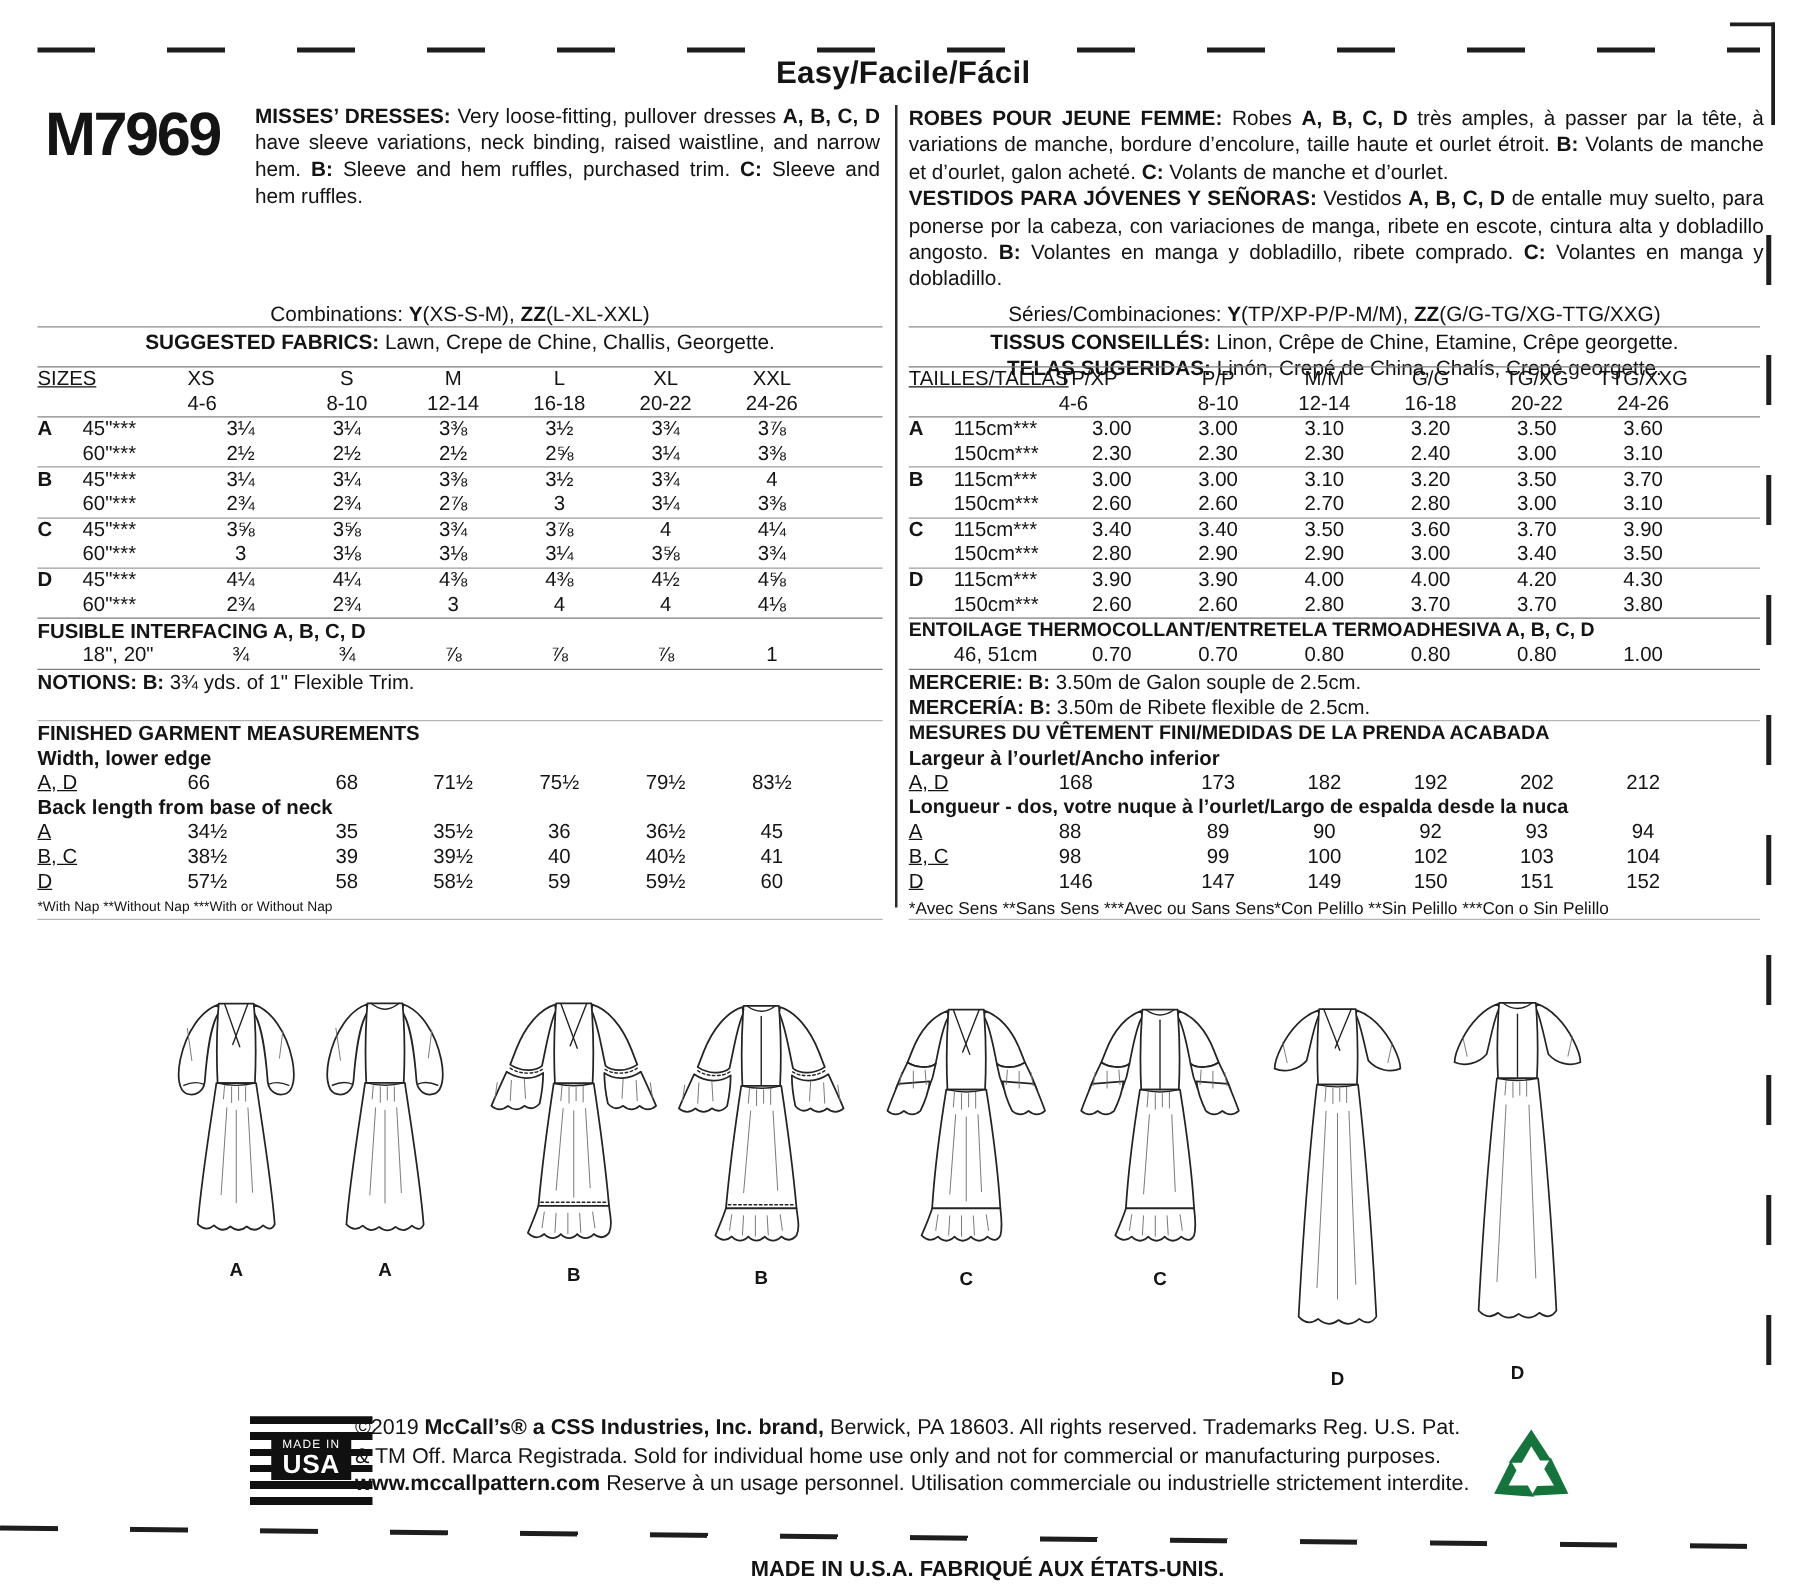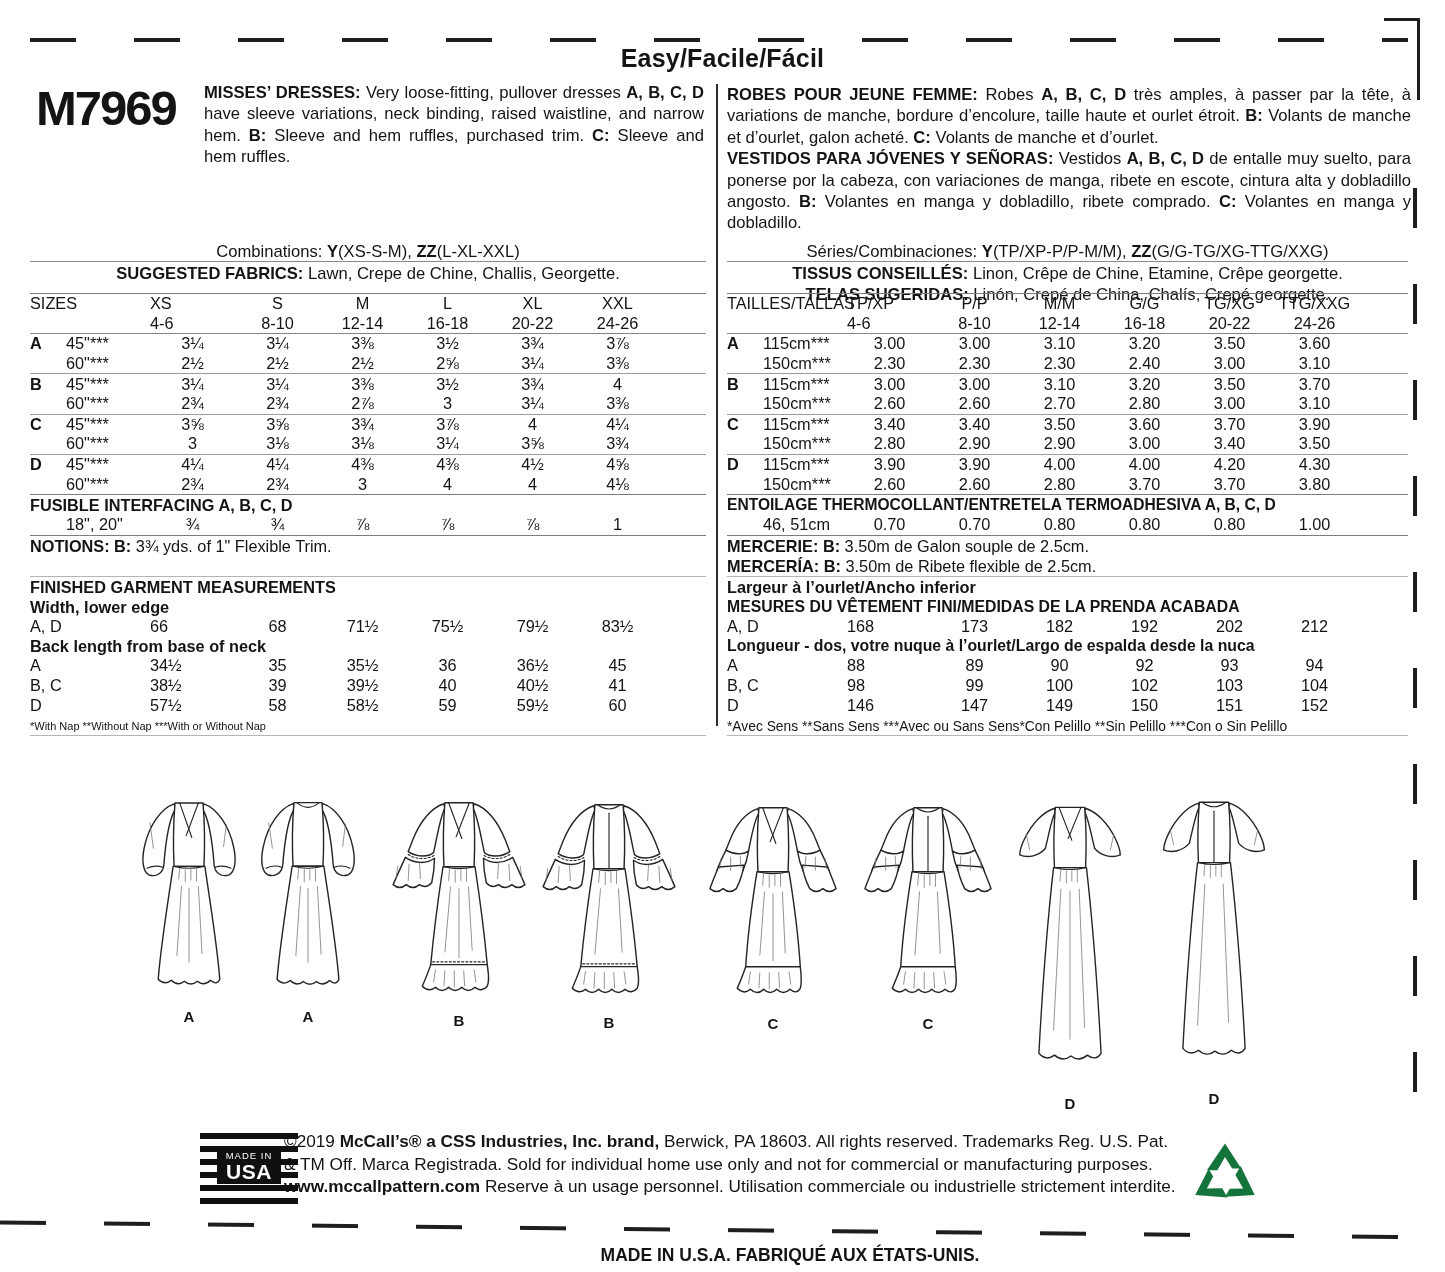--- a/index.html
+++ b/index.html
@@ -25,21 +25,21 @@
   .line.rule-under{border-bottom:1.2px solid #8a8a8a;height:20px;margin-bottom:1px;}
   
   .flowcol{position:absolute;top:293px;font-size:16.3px;}
   .tablewrap{border-top:1.5px solid #7d7d7d;}
   .trow{display:grid;grid-template-columns:36px 84px repeat(6,85px);height:19.6px;align-items:center;}
   .trow span{text-align:center;white-space:nowrap;}
   .trow span:nth-child(1){text-align:left;font-weight:bold;}
   .trow span:nth-child(2){text-align:left;font-weight:normal;}
   .trow.hd,.trow.lab{grid-template-columns:120px repeat(6,85px);}
   .trow.hd span,.trow.lab span{font-weight:normal;}
-  .trow.hd span:first-child,.trow.lab span:first-child{text-align:left;}
+  .trow.hd span:first-child,.trow.lab span:first-child{text-align:left;text-decoration:underline;}
   .trow.rt{border-top:1.1px solid #9d9d9d;}
   .trow.rb{border-bottom:1.4px solid #858585;}
   .sec-head{font-weight:bold;height:20px;line-height:20px;white-space:nowrap;}
   .rule{border-top:1.4px solid #7d7d7d;height:0;}
   .rule-light{border-top:1px solid #b5b5b5;height:0;}
   .footnote{font-size:11px;height:17px;line-height:17px;padding-top:3px;white-space:nowrap;}
   .footnote2{display:flex;justify-content:flex-start;font-size:13.8px;height:17px;line-height:17px;padding-top:3px;}
   .spacer20{height:20px;}
   
   .figure{position:absolute;display:flex;flex-direction:column;align-items:center;}
@@ -366,22 +366,22 @@
         <span>0.80</span>
         <span>0.80</span>
         <span>0.80</span>
         <span>1.00</span>
       </div>
     </div>
   <div class="rule"></div>
   <div class="line" style="height:20px;line-height:20px;"><span class="b">MERCERIE: B:</span><span> 3.50m de Galon souple de 2.5cm.</span></div>
   <div class="line" style="height:20px;line-height:20px;"><span class="b">MERCERÍA: B:</span><span> 3.50m de Ribete flexible de 2.5cm.</span></div>
   <div class="rule-light"></div>
+  <div class="sec-head" style="font-size:15.8px;">MESURES DU VÊTEMENT FINI/MEDIDAS DE LA PRENDA ACABADA</div>
   <div class="sec-head">Largeur à l’ourlet/Ancho inferior</div>
-  <div class="sec-head" style="font-size:15.8px;">MESURES DU VÊTEMENT FINI/MEDIDAS DE LA PRENDA ACABADA</div>
   <div>
       <div class="trow lab">
         <span>A, D</span>
         <span>168</span>
         <span>173</span>
         <span>182</span>
         <span>192</span>
         <span>202</span>
         <span>212</span>
       </div>

